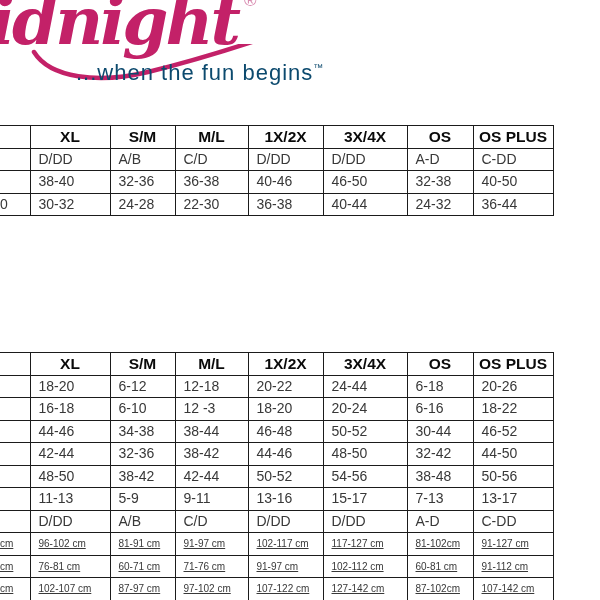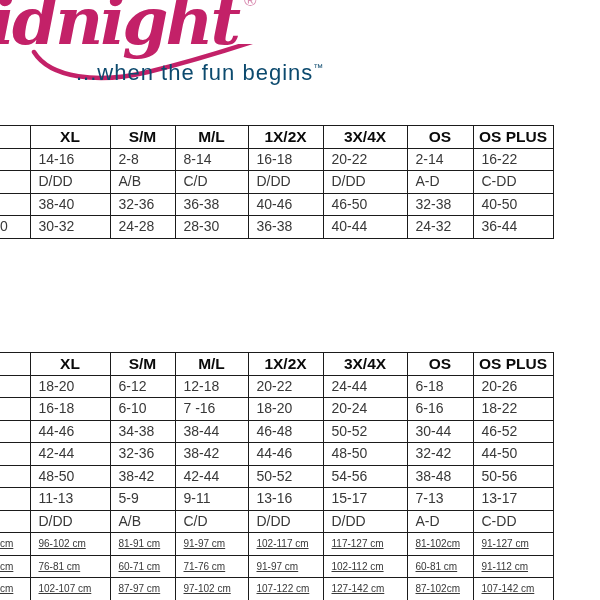--- a/index.html
+++ b/index.html
@@ -91,30 +91,20 @@
           <th>M/L</th>
           <th>1X/2X</th>
           <th>3X/4X</th>
           <th>OS</th>
           <th>OS PLUS</th>
         </tr>
       </thead>
       <tbody>
         <tr>
           <td></td>
-          <td>14-16</td>
-          <td>2-8</td>
-          <td>8-14</td>
-          <td>16-18</td>
-          <td>20-22</td>
-          <td>2-14</td>
-          <td>16-22</td>
-        </tr>
-        <tr>
-          <td></td>
           <td>D/DD</td>
           <td>A/B</td>
           <td>C/D</td>
           <td>D/DD</td>
           <td>D/DD</td>
           <td>A-D</td>
           <td>C-DD</td>
         </tr>
         <tr>
           <td></td>
@@ -123,21 +113,21 @@
           <td>36-38</td>
           <td>40-46</td>
           <td>46-50</td>
           <td>32-38</td>
           <td>40-50</td>
         </tr>
         <tr>
           <td>0</td>
           <td>30-32</td>
           <td>24-28</td>
-          <td>28-30</td>
+          <td>22-30</td>
           <td>36-38</td>
           <td>40-44</td>
           <td>24-32</td>
           <td>36-44</td>
         </tr>
       </tbody>
     </table>
   <table id="table-bottom" class="sizetable">
       <colgroup>
         <col style="width: 30px;">
@@ -169,21 +159,21 @@
           <td>12-18</td>
           <td>20-22</td>
           <td>24-44</td>
           <td>6-18</td>
           <td>20-26</td>
         </tr>
         <tr>
           <td></td>
           <td>16-18</td>
           <td>6-10</td>
-          <td>7 -16</td>
+          <td>12 -3</td>
           <td>18-20</td>
           <td>20-24</td>
           <td>6-16</td>
           <td>18-22</td>
         </tr>
         <tr>
           <td></td>
           <td>44-46</td>
           <td>34-38</td>
           <td>38-44</td>

